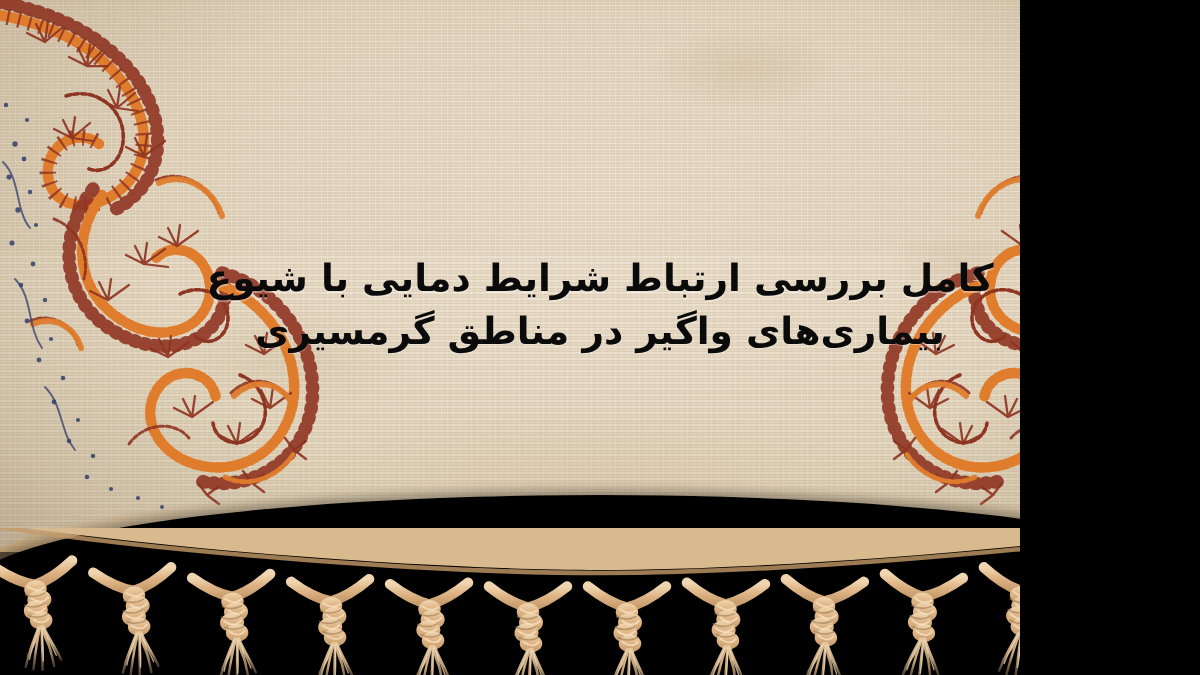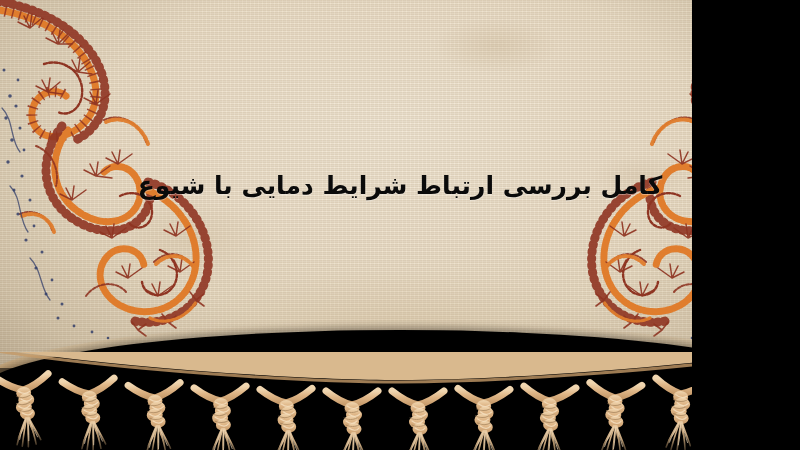--- a/index.html
+++ b/index.html
@@ -7,21 +7,20 @@
     padding: 0;
     background: #000;
   }
   #stage {
     position: relative;
     width: 680px;
     height: 450px;
     overflow: hidden;
     background: #000000;
     font-family: "DejaVu Sans", sans-serif;
-    padding-left: 12px;
   }
 
   
   .backdrop {
     position: absolute;
     inset: 0;
     background: #000000;
   }
 
   
@@ -357,20 +356,21 @@
           </g>
           <g stroke="#e07a28" stroke-width="3.2" stroke-linecap="round" fill="none" stroke-dasharray="3.4 2" opacity="0.95">
             <path d="M150,318 C166,326 186,318 196,302"></path>
           </g>
         </g>
       </svg>
     </div>
 
     <div class="title-block">
       <div class="title-line">کامل بررسی ارتباط شرایط دمایی با شیوع</div>
+      <div class="title-line">بیماری‌های واگیر در مناطق گرمسیری</div>
     </div>
 
     <div class="cloth-hem"></div>
     <div class="cloth-mask"></div>
   </div>
 
   <div class="fringe-shadow"></div>
 
   <div class="fringe">
     <svg viewBox="0 0 800 98" xmlns="http://www.w3.org/2000/svg">

